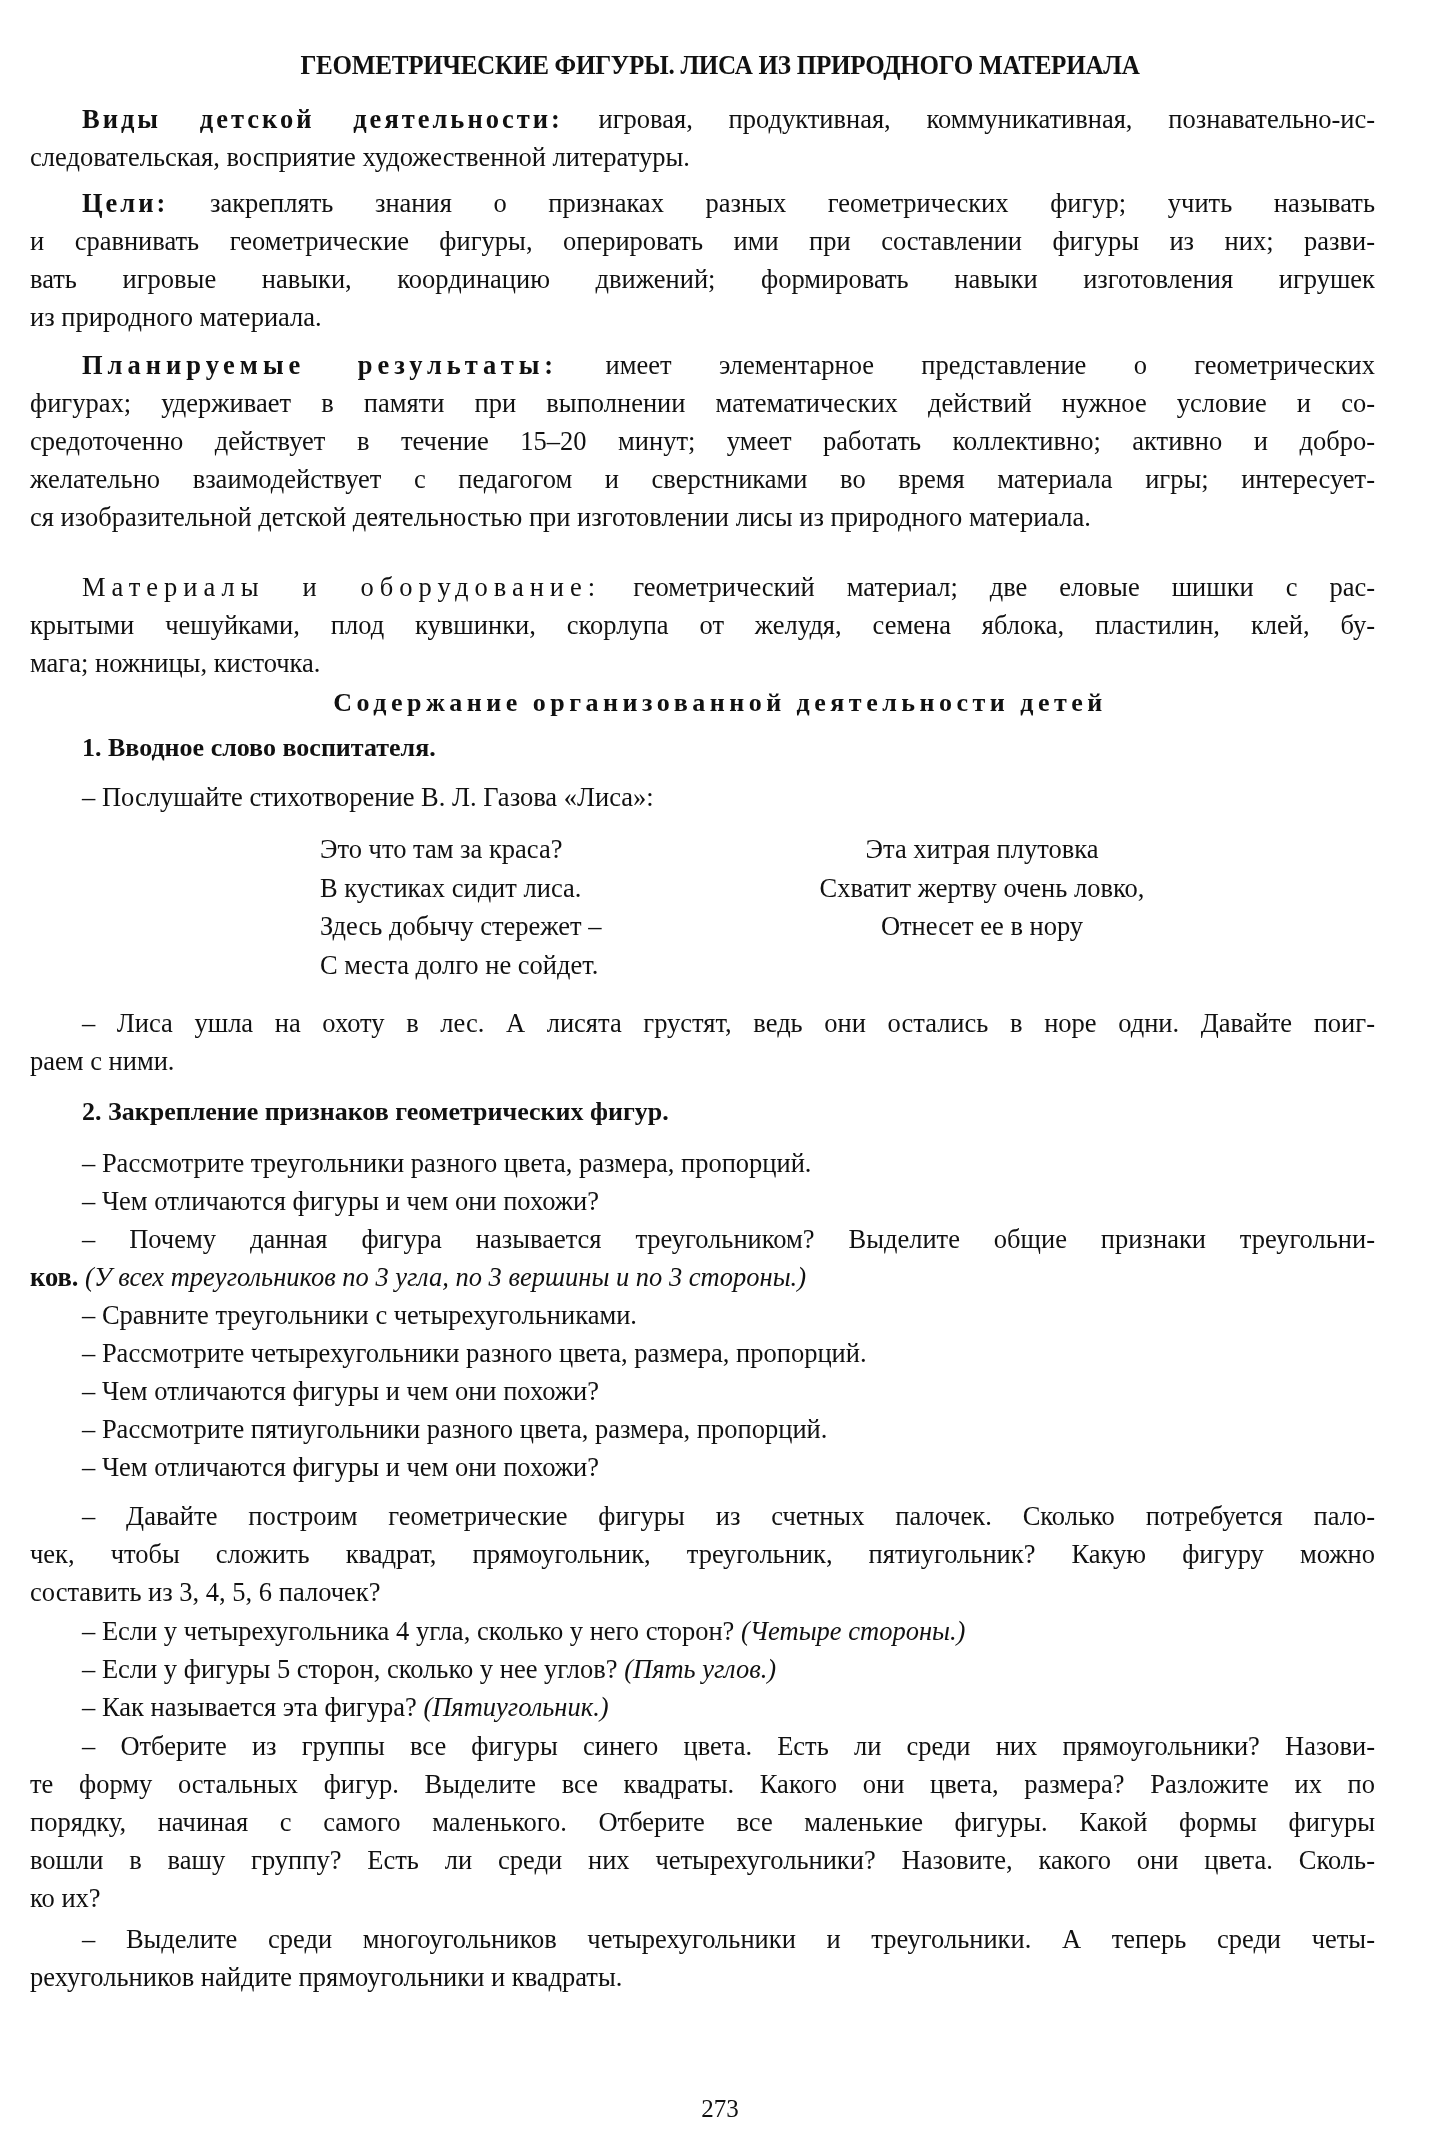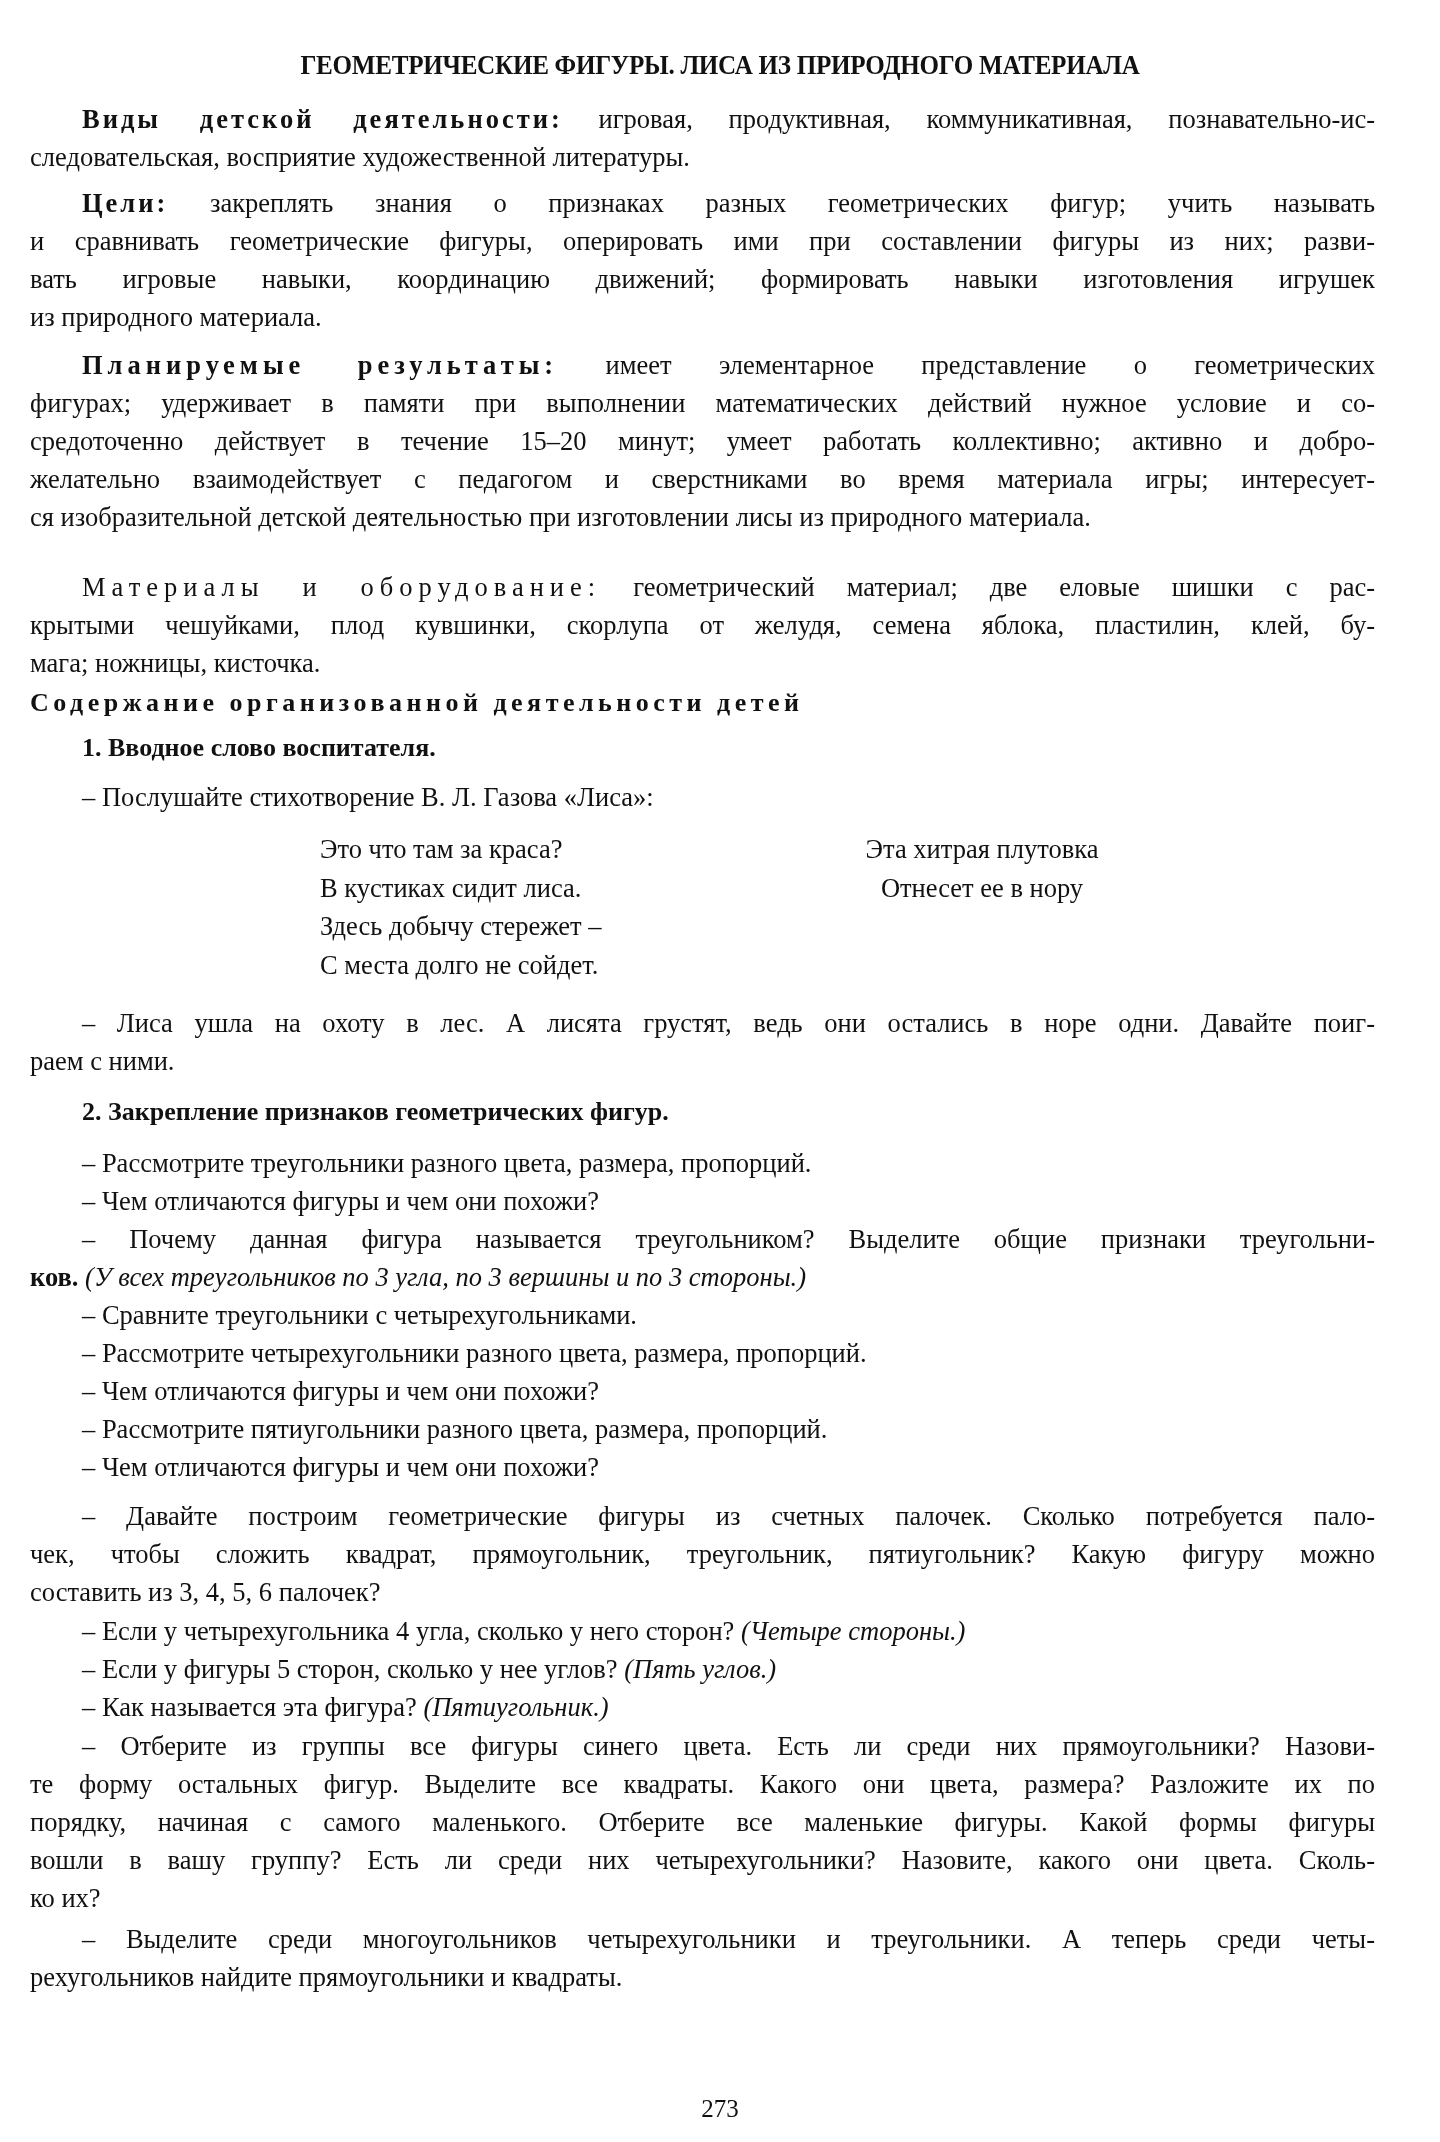--- a/index.html
+++ b/index.html
@@ -60,21 +60,21 @@
   }
   .spaced {
     letter-spacing: 4px;
   }
   .bold { font-weight: bold; }
   .italic { font-style: italic; }
   .section-title {
     position: absolute;
     left: 0;
     width: 1380px;
-    text-align: left;
+    text-align: center;
     font-weight: bold;
     font-size: 26px;
     letter-spacing: 4.5px;
   }
   .sub-heading {
     position: absolute;
     left: 52px;
     font-weight: bold;
     font-size: 26px;
   }
@@ -149,20 +149,21 @@
 
   <div class="poem">
     <div class="poem-col left">
       <span class="dash-line">Это что там за краса?</span>
       <span class="dash-line">В кустиках сидит лиса.</span>
       <span class="dash-line">Здесь добычу стережет –</span>
       <span class="dash-line">С места долго не сойдет.</span>
     </div>
     <div class="poem-col right">
       <span class="dash-line">Эта хитрая плутовка</span>
+      <span class="dash-line">Схватит жертву очень ловко,</span>
       <span class="dash-line">Отнесет ее в нору</span>
     </div>
   </div>
 
   <div class="block" style="top:1004px;">
     <span class="line indent">– Лиса ушла на охоту в лес. А лисята грустят, ведь они остались в норе одни. Давайте поиг-</span>
     <span class="line last">раем с ними.</span>
   </div>
 
   <div class="sub-heading" style="top:1097px;">2. Закрепление признаков геометрических фигур.</div>

